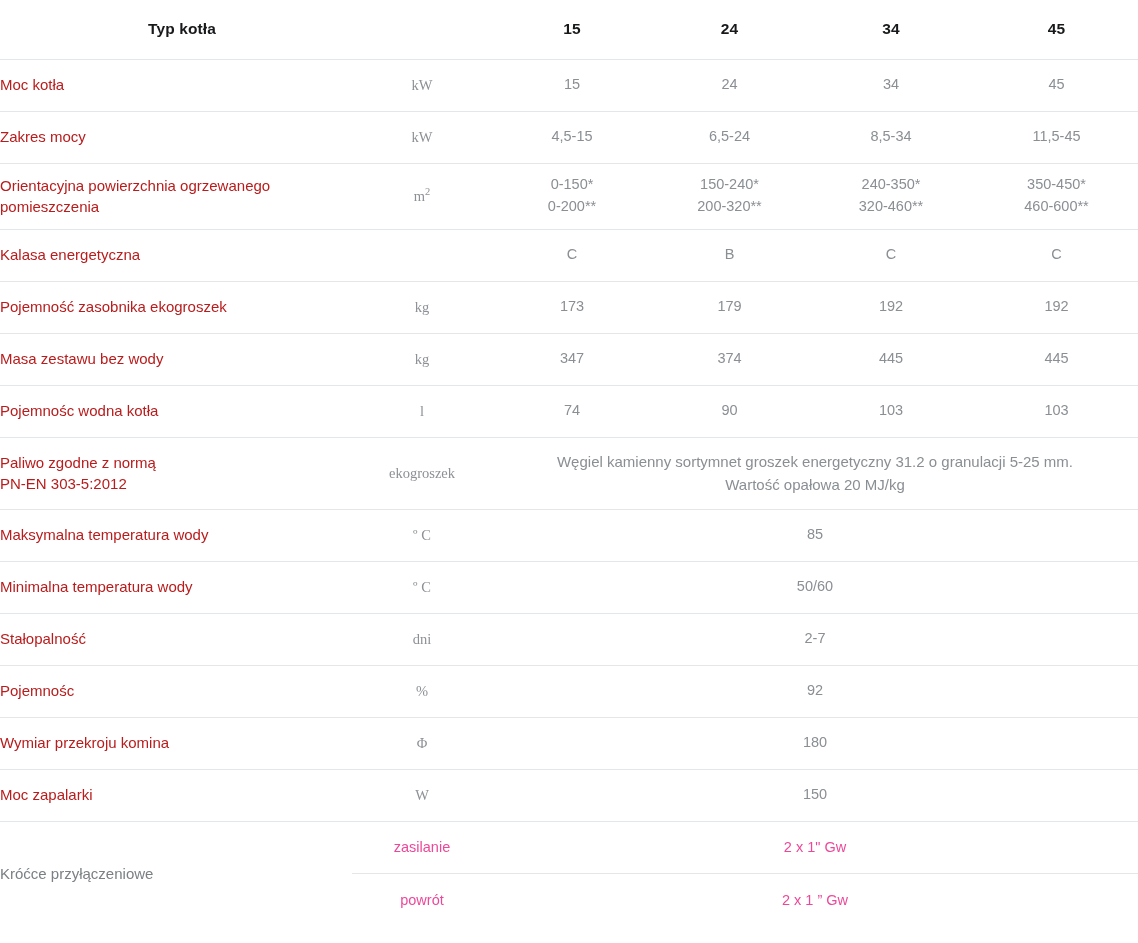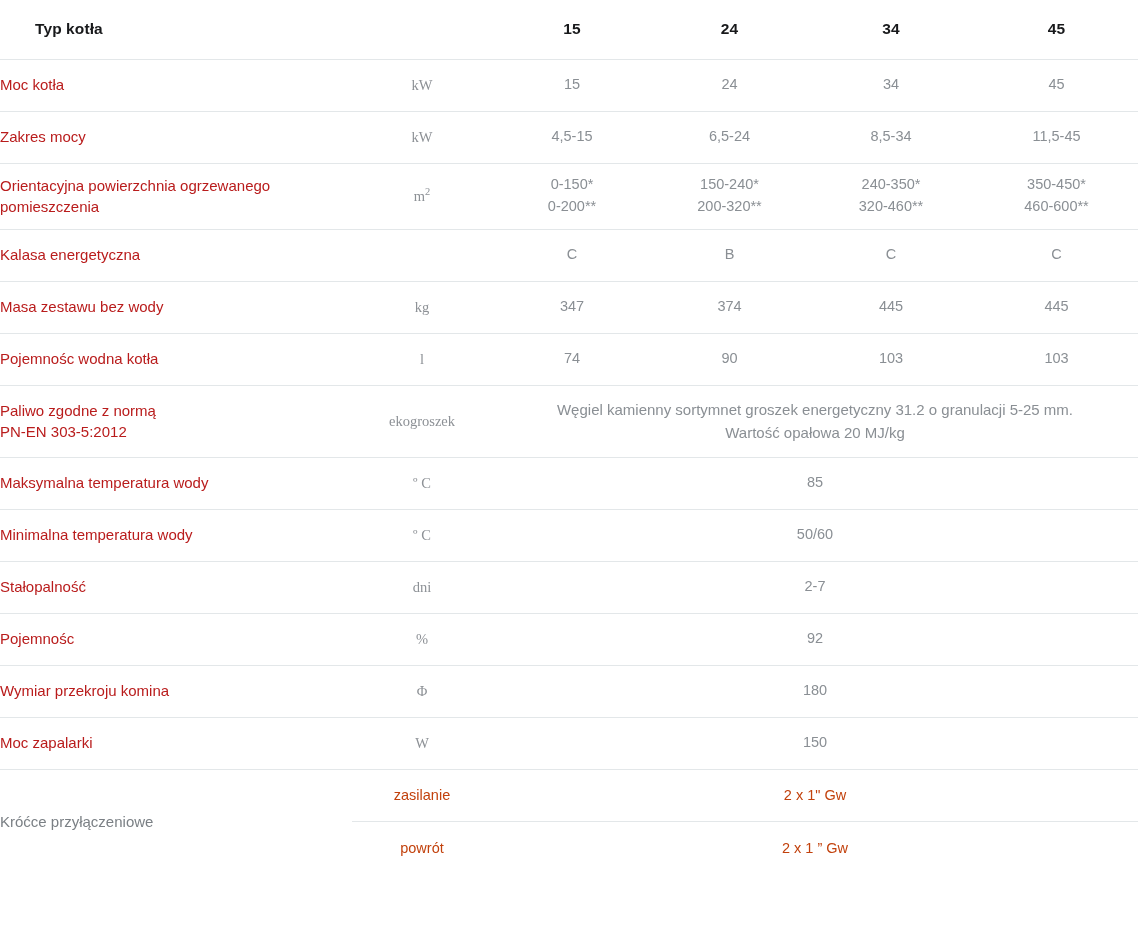--- a/index.html
+++ b/index.html
@@ -52,22 +52,22 @@
   tr.header-row > th {
     height: 59px;
     box-sizing: border-box;
     border-bottom: 1px solid #e3e7e9;
     color: #18191b;
     font-weight: bold;
     font-size: 15.5px;
     letter-spacing: .1px;
   }
   tr.header-row > th.label-cell {
-    padding-left: 35px;
-    text-align: left;
+    padding-left: 12px;
+    text-align: center;
   }
   tr.header-row > th.value-cell {
     text-align: center;
   }
 
   
   tr.spec-row > td:first-child,
   tr.header-row > th:first-child {
     background-clip: padding-box;
   }
@@ -111,21 +111,21 @@
   }
   table.sub {
     width: 100%;
     border-collapse: collapse;
     table-layout: fixed;
   }
   table.sub td {
     height: 52px;
     box-sizing: border-box;
     font-size: 14.5px;
-    color: #c2410c;
+    color: #ec4899;
   }
   table.sub tr:first-child td { border-bottom: 1px solid #e3e7e9; }
   table.sub td.sub-name { width: 140px; text-align: center; }
   table.sub td.sub-val  { text-align: center; }
 
   .sub-wrap { padding: 0; }
 
   sup { font-size: .72em; vertical-align: super; line-height: 0; }
 </style>
 </head>
@@ -198,20 +198,28 @@
 
     <tr class="spec-row">
       <td class="label-cell">Kalasa energetyczna</td>
       <td class="unit-cell"></td>
       <td class="value-cell">C</td>
       <td class="value-cell">B</td>
       <td class="value-cell">C</td>
       <td class="value-cell">C</td>
     </tr>
 
+    <tr class="spec-row">
+      <td class="label-cell">Pojemność zasobnika ekogroszek</td>
+      <td class="unit-cell">kg</td>
+      <td class="value-cell">173</td>
+      <td class="value-cell">179</td>
+      <td class="value-cell">192</td>
+      <td class="value-cell">192</td>
+    </tr>
 
     <tr class="spec-row">
       <td class="label-cell">Masa zestawu bez wody</td>
       <td class="unit-cell">kg</td>
       <td class="value-cell">347</td>
       <td class="value-cell">374</td>
       <td class="value-cell">445</td>
       <td class="value-cell">445</td>
     </tr>
 

